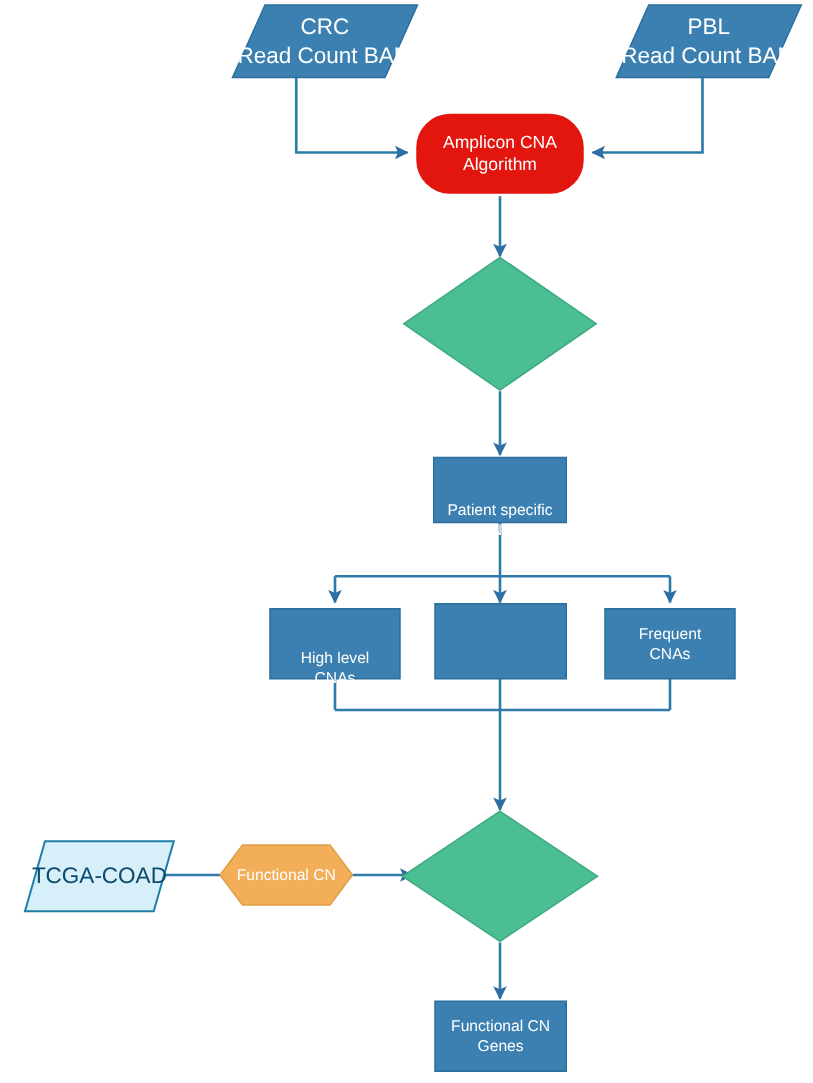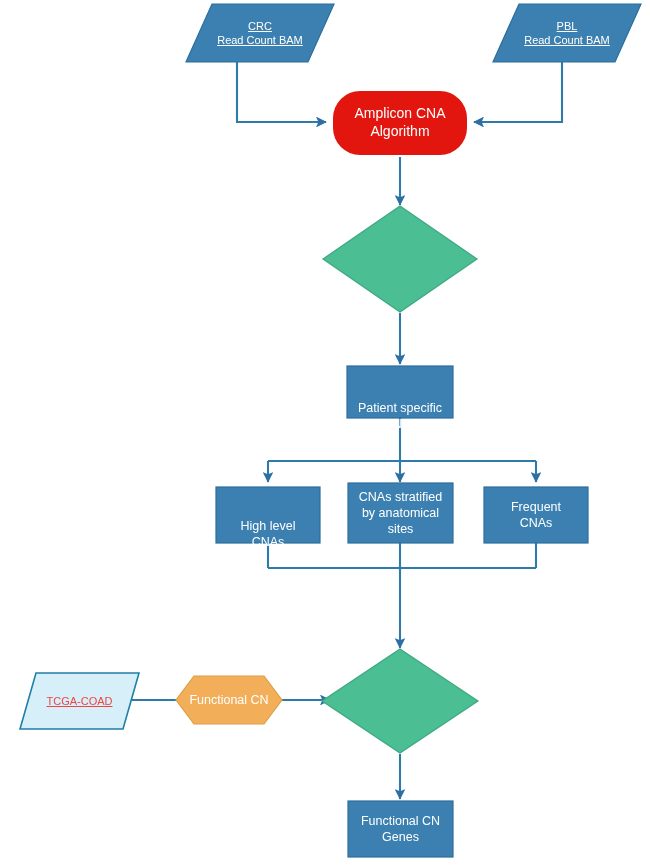--- a/index.html
+++ b/index.html
@@ -25,22 +25,22 @@
     position:absolute;
     display:flex;
     align-items:center;
     justify-content:center;
     text-align:center;
     line-height:1.28;
     pointer-events:none;
     white-space:pre-line;
   }
   .lbl-white{ color:#ffffff; }
-  .lbl-dark{ color:#ef4444; }
-  .f13{ font-size:11px;text-decoration:underline; }
+  .lbl-dark{ color:#0c4a6e; }
+  .f13{ font-size:18px; }
   .f12{ font-size:12.5px; }
   .f14{ font-size:14px; }
 </style>
 </head>
 <body>
 
 <div id="canvas">
 
   <svg id="diagram" viewBox="0 0 650 866" xmlns="http://www.w3.org/2000/svg">
 
@@ -112,23 +112,20 @@
   <div class="node-label lbl-white f14" style="left:333px; top:91px; width:134px; height:64px;">Amplicon CNA
 Algorithm</div>
 
 
   <div class="node-label lbl-white f12" style="left:347px; top:366px; width:106px; height:52px;margin-top:24px;">Patient specific
 CNAs</div>
 
   <div class="node-label lbl-white f12" style="left:216px; top:506px; width:104px; height:56px;">High level
 CNAs</div>
 
-  <div class="node-label lbl-white f12" style="left:348px; top:483px; width:105px; height:60px;">CNAs stratified
-by anatomical
-sites</div>
 
   <div class="node-label lbl-white f12" style="left:484px; top:487px; width:104px; height:56px;">Frequent
 CNAs</div>
 
   <div class="node-label lbl-dark f13" style="left:20px; top:673px; width:119px; height:56px;">TCGA-COAD</div>
 
   <div class="node-label lbl-white f12" style="left:176px; top:676px; width:106px; height:48px;">Functional CN</div>
 
 
   <div class="node-label lbl-white f12" style="left:348px; top:801px; width:105px; height:56px;">Functional CN

